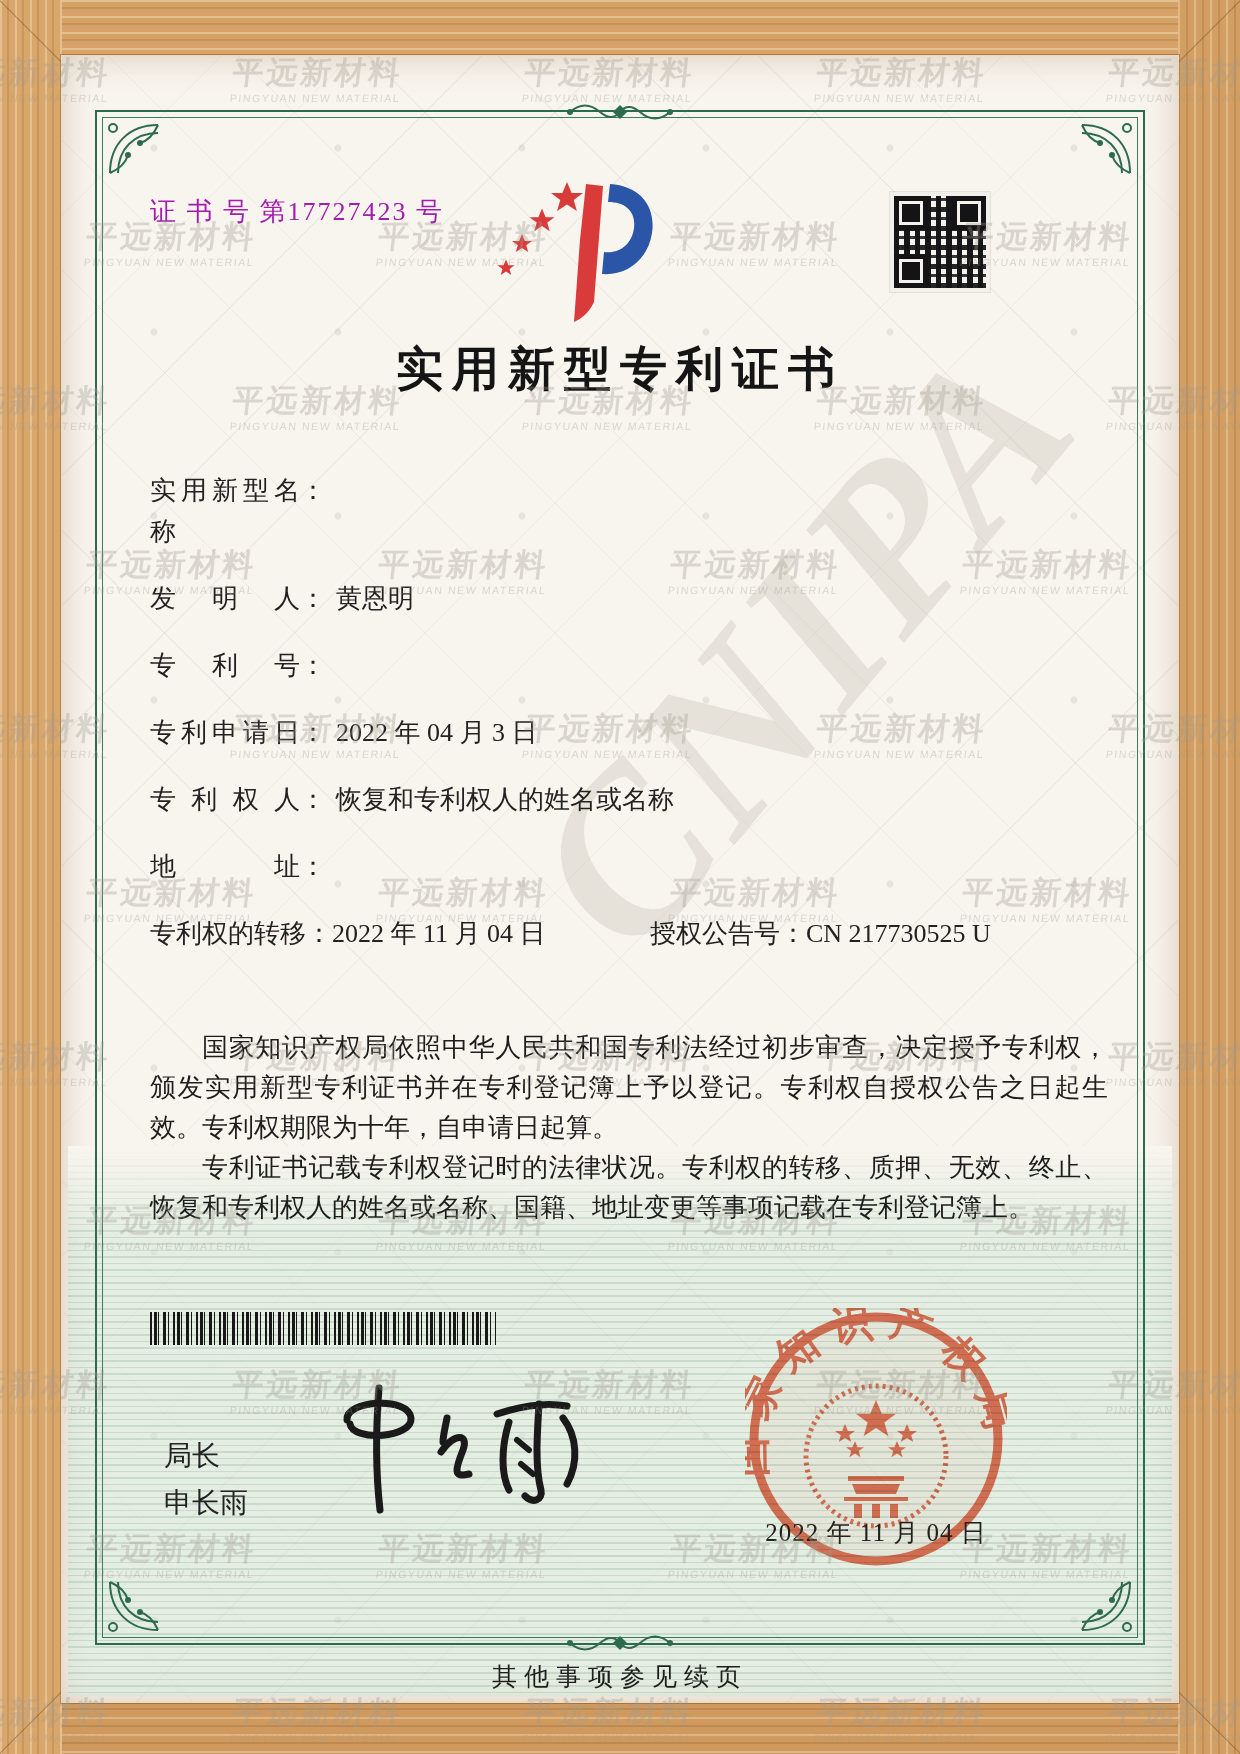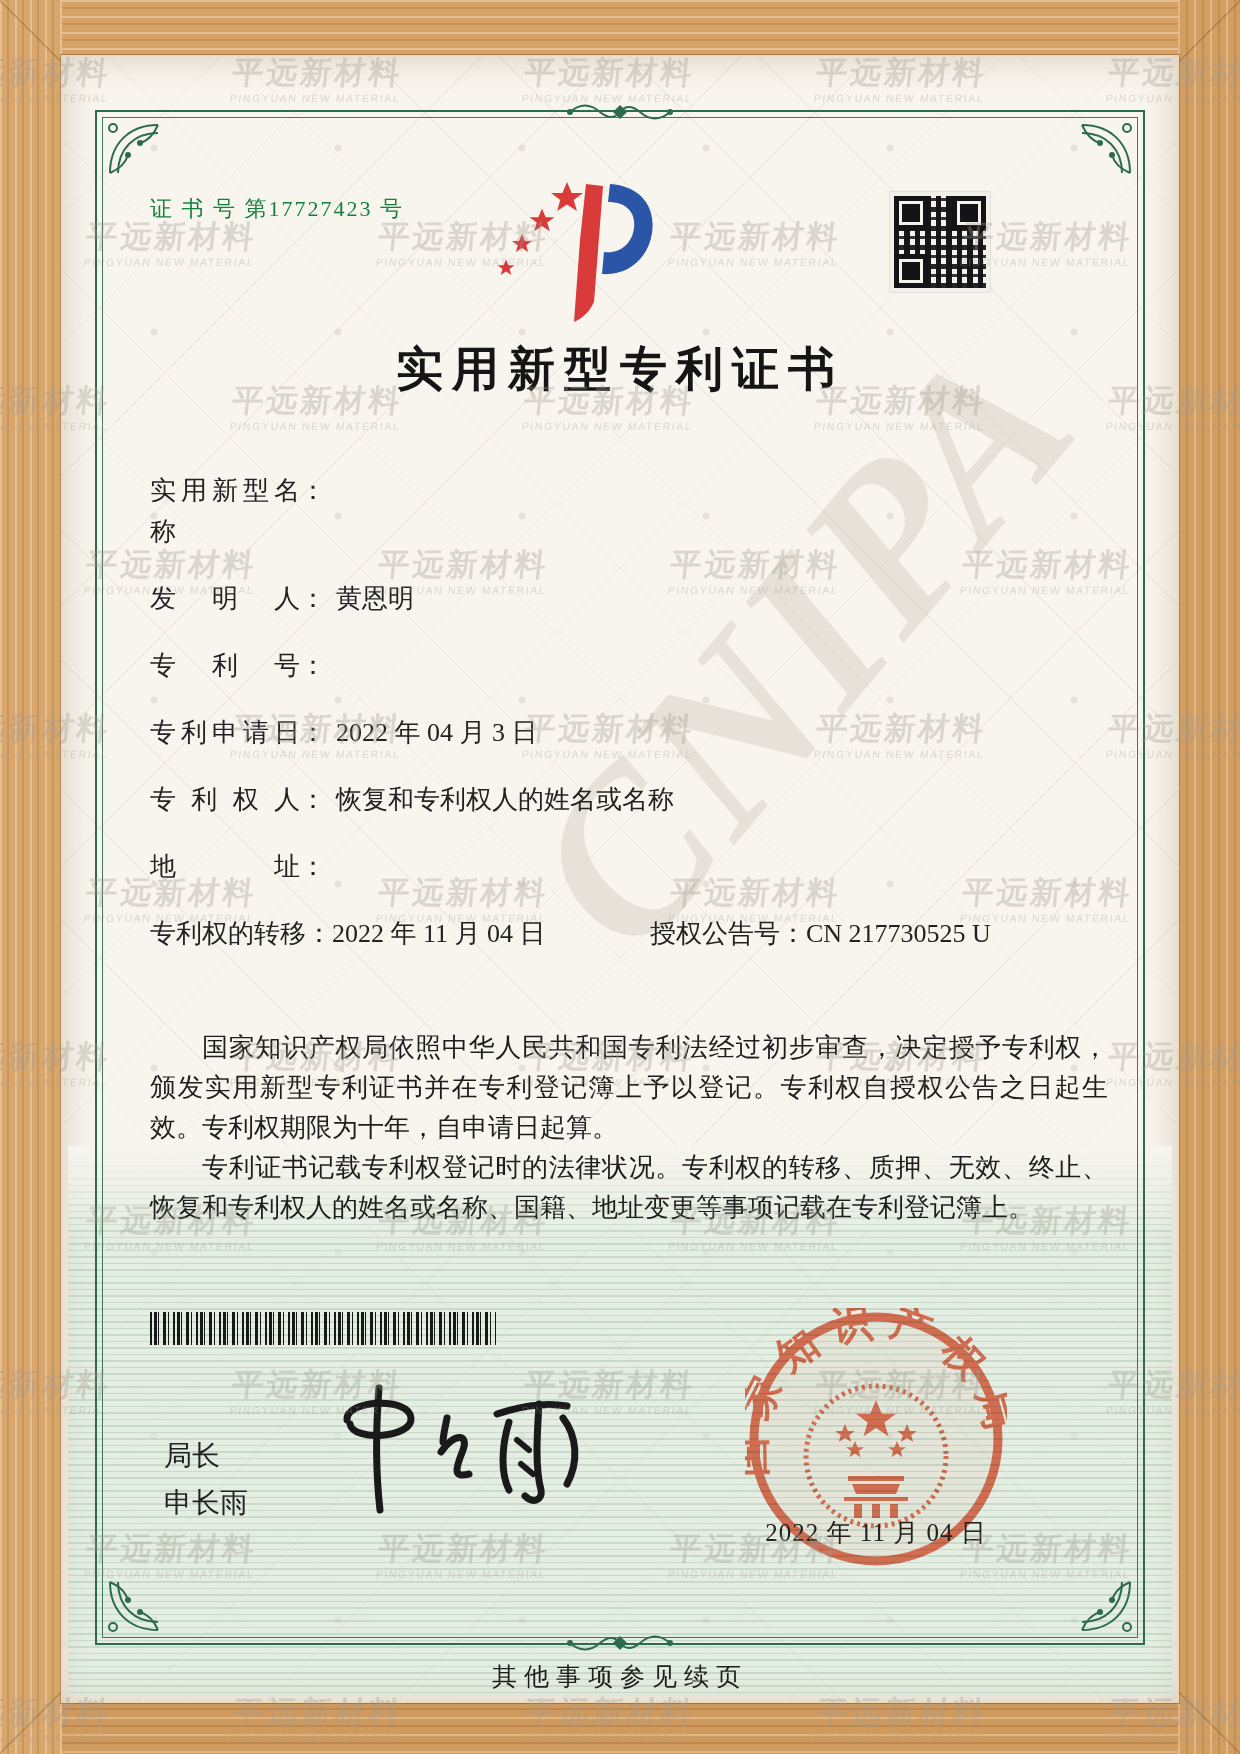--- a/index.html
+++ b/index.html
@@ -46,21 +46,21 @@
   .orn{position:absolute;color:#2d6b4d}
   .orn svg{display:block}
   .orn.c1{left:8px;top:8px}
   .orn.c2{right:8px;top:8px;transform:scaleX(-1)}
   .orn.c3{left:8px;bottom:8px;transform:scaleY(-1)}
   .orn.c4{right:8px;bottom:8px;transform:scale(-1,-1)}
   .orn.tc{left:50%;top:-15px;transform:translateX(-50%)}
   .orn.bc{left:50%;bottom:-15px;transform:translateX(-50%) scaleY(-1)}
 
   
-  .cert-no{position:absolute;z-index:10;left:88px;top:138px;font-size:22px;color:#15803d;letter-spacing:2px}
+  .cert-no{position:absolute;z-index:10;left:88px;top:138px;font-size:26px;color:#a21caf;letter-spacing:2px}
   .logo{position:absolute;z-index:10;left:408px;top:120px}
   .qr{position:absolute;z-index:10;left:828px;top:136px;width:100px;height:100px;background:#f2f0ea;
       box-shadow:0 0 0 1px rgba(0,0,0,.08)}
   .qr .cells{position:absolute;inset:4px;
       background:
         repeating-linear-gradient(0deg,rgba(20,20,22,.92) 0 5px,rgba(0,0,0,0) 5px 11px,rgba(20,20,22,.85) 11px 14px,rgba(0,0,0,0) 14px 19px),
         repeating-linear-gradient(90deg,#17171a 0 5px,#f4f2ec 5px 10px,#17171a 10px 16px,#f4f2ec 16px 21px);}
   .qr .finder{position:absolute;width:24px;height:24px;border:5px solid #141417;background:#f4f2ec}
   .qr .finder::after{content:"";position:absolute;inset:3px;background:#141417}
   .qr .f1{left:4px;top:4px}.qr .f2{right:4px;top:4px}.qr .f3{left:4px;bottom:4px}

